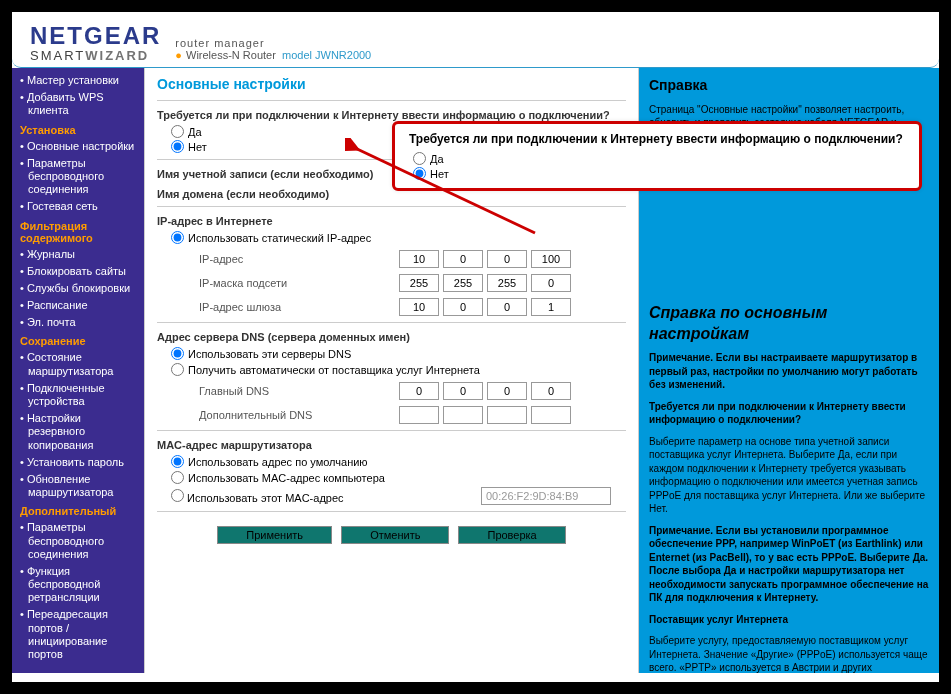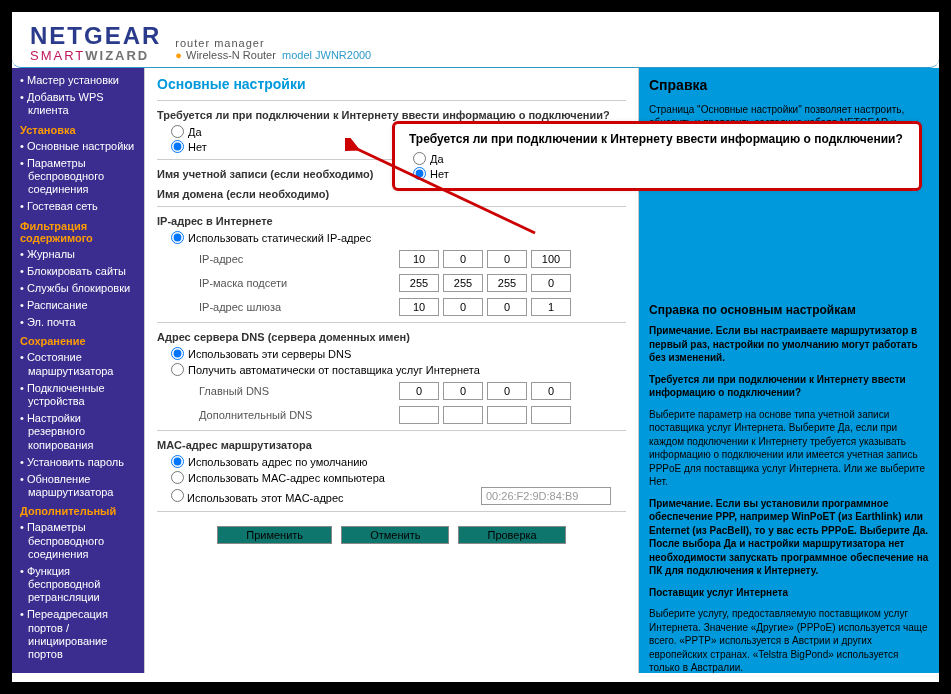--- a/index.html
+++ b/index.html
@@ -5,21 +5,21 @@
 * { margin: 0; padding: 0; box-sizing: border-box; }
 body { font-family: Arial, sans-serif; font-size: 11px; background: #000; padding: 12px; }
 .wrapper { background: #fff; width: 927px; height: 670px; overflow: hidden; position: relative; }
 
 
 .header { padding: 10px 18px 4px; border-bottom: 1px solid #2e9acb; border-radius: 9px; }
 .logo-row { display: flex; align-items: flex-end; gap: 14px; }
 .netgear-logo { display: flex; flex-direction: column; }
 .netgear-text { font-size: 24px; font-weight: bold; color: #2b3b8c; letter-spacing: 2px; }
 .smartwizard { font-size: 13px; letter-spacing: 2px; margin-top: -2px; }
-.sw-gray { color: #be185d; }
+.sw-gray { color: #404040; }
 .sw-orange { color: #737373; font-weight: bold; }
 .header-info { font-size: 11px; color: #555; margin-bottom: 2px; }
 .header-info .rm { color: #555; text-transform: lowercase; letter-spacing: 1px; }
 .header-info .dot { color: #ff9c00; font-weight: bold; margin-right: 4px; }
 .header-info .model { color: #2e9acb; }
 
 
 .cols { display: flex; height: 605px; }
 .sidebar { width: 132px; background: #3b2c8f; padding: 4px 0; overflow-y: auto; }
 .main { flex: 1; padding: 8px 12px; overflow-y: auto; border-left: 1px solid #ccc; border-right: 1px solid #ccc; position: relative; }
@@ -41,21 +41,21 @@
 .field-row { display: flex; align-items: center; margin: 6px 0 3px 42px; }
 .field-row .lbl { width: 200px; color: #555; }
 .ip-inputs { display: flex; gap: 4px; }
 .ip-inputs input, .mac-input { width: 40px; height: 18px; font-size: 11px; text-align: center; border: 1px solid #999; background: #fff; }
 .mac-input { width: 130px; text-align: left; padding: 0 4px; color: #999; }
 .btn-row { text-align: center; margin-top: 14px; }
 .btn-row button { padding: 2px 28px; margin: 0 3px; font-size: 11px; border: 1px solid #888; background: #0f766e; cursor: pointer; }
 
 
 .help h3 { font-size: 14px; font-weight: bold; margin-bottom: 8px; }
-.help h4 { font-size: 12px; font-weight: bold; margin: 12px 0 6px; }
+.help h4 { font-size: 16px; font-weight: bold; margin: 12px 0 6px; font-style: italic; }
 .help p { margin-bottom: 8px; }
 
 
 .callout { position: absolute; left: 380px; top: 109px; width: 530px; height: 70px; background: #fff; border: 3px solid #c00; border-radius: 6px; padding: 8px 14px; z-index: 50; box-shadow: 0 0 4px rgba(0,0,0,.1); }
 .callout .q { font-weight: bold; font-size: 12px; margin-bottom: 6px; }
 .arrow { position: absolute; left: 200px; top: 70px; z-index: 51; pointer-events: none; }
 </style>
 </head>
 <body>
 

